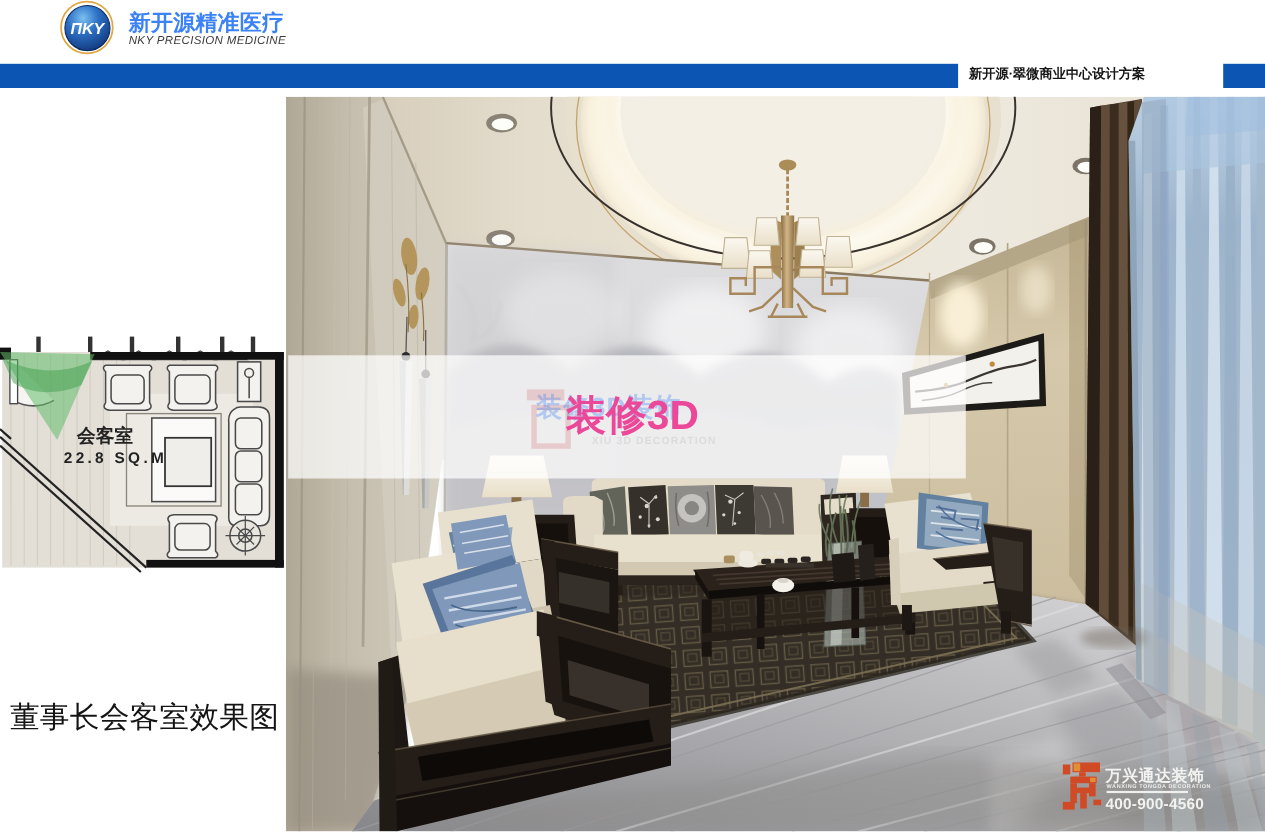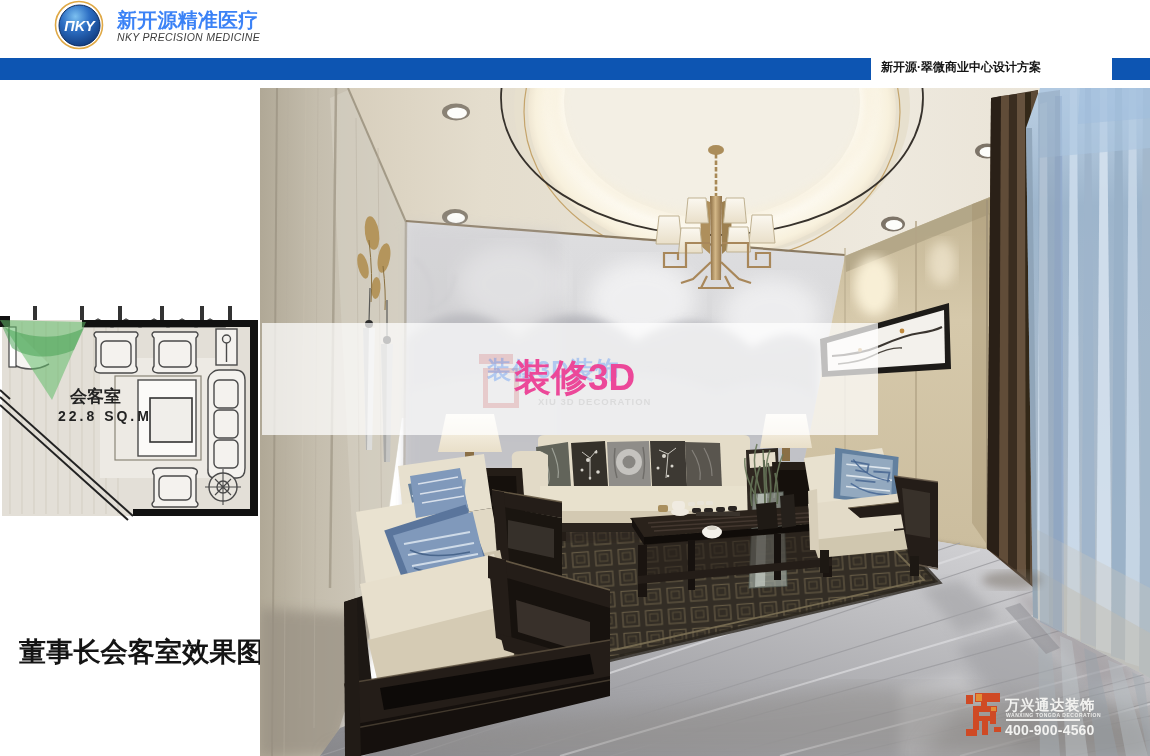--- a/index.html
+++ b/index.html
@@ -122,21 +122,21 @@
   <g fill="#e9e6df" stroke="#4a4a4a" stroke-width="1.4">
     <circle cx="223" cy="189" r="14"></circle>
     <circle cx="223" cy="189" r="6"></circle>
     <path d="M223 171 l0 36 M205 189 l36 0 M215 181 l16 16 M231 181 l-16 16" stroke-width="1.1" fill="none"></path>
   </g>
 
   <text x="70" y="104" font-size="17" font-weight="bold" fill="#222" font-family="Liberation Sans, sans-serif">会客室</text>
   <text x="58" y="123" font-size="14" font-weight="bold" fill="#222" letter-spacing="3" font-family="Liberation Sans, sans-serif">22.8 SQ.M</text>
 </svg>
 
-<div class="abs" style="left:19px;top:634px;font-size:27px;font-weight:bold;color:#141414;letter-spacing:0.2px;">董事长会客室效果图</div>
+<div class="abs" style="left:9px;top:634px;font-size:27px;font-weight:normal;color:#141414;letter-spacing:0.2px;">董事长会客室效果图</div>
 
 <svg class="abs" style="left:260px;top:88px" width="890" height="668" viewBox="0 0 890 668">
   <defs>
     <linearGradient id="ceil" x1="0" y1="0" x2="1" y2="0">
       <stop offset="0%" stop-color="#cfc5b2"></stop>
       <stop offset="25%" stop-color="#e4ddcd"></stop>
       <stop offset="70%" stop-color="#eee9de"></stop>
       <stop offset="100%" stop-color="#e7e0d2"></stop>
     </linearGradient>
     <radialGradient id="cove" cx="50%" cy="50%" r="50%">

